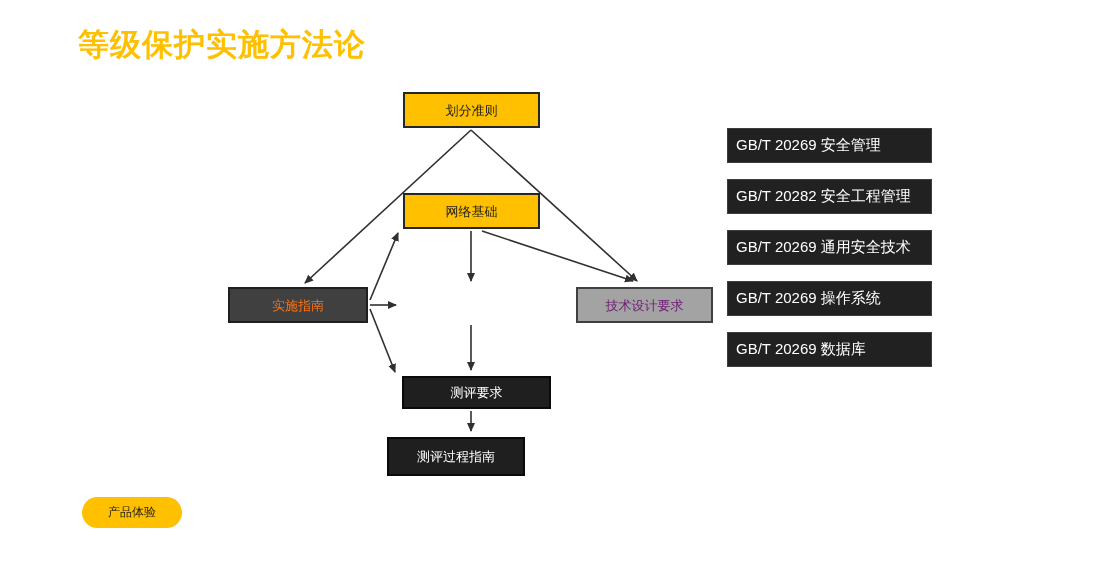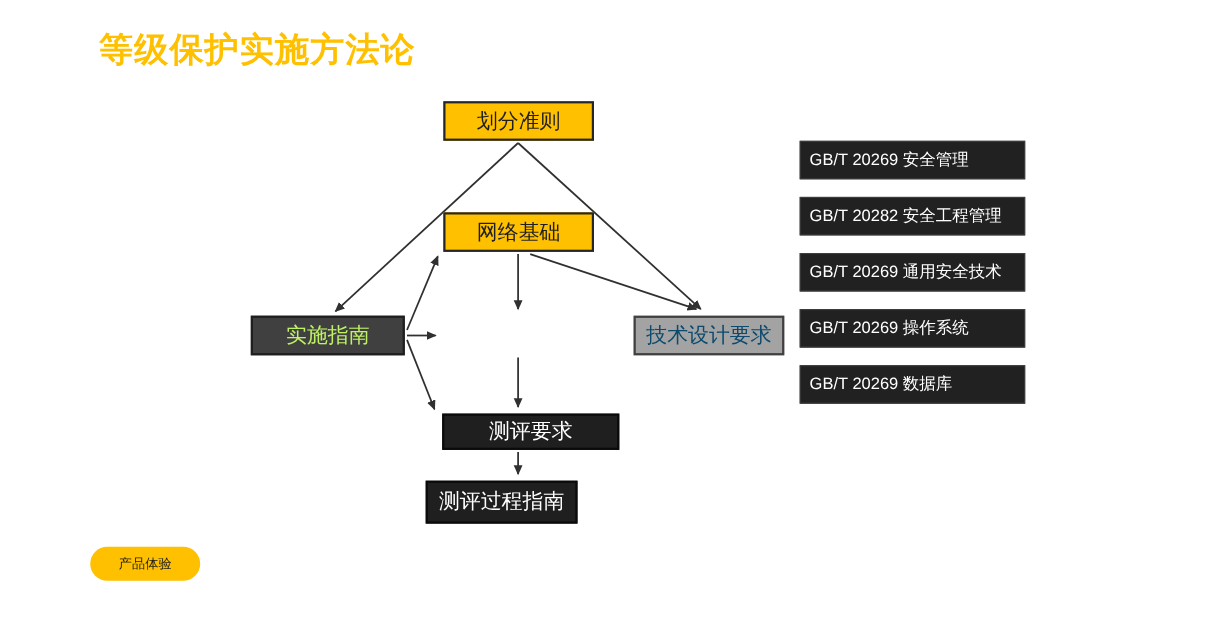--- a/index.html
+++ b/index.html
@@ -17,66 +17,65 @@
 
   .slide-title {
     position: absolute;
     left: 78px;
     top: 24px;
     font-size: 31px;
     font-weight: bold;
     color: #FFC000;
     letter-spacing: 1px;
     white-space: nowrap;
-    margin-left: 12px;
   }
 
   svg.arrows {
     position: absolute;
     left: 0; top: 0;
     width: 1101px; height: 561px;
     pointer-events: none;
   }
 
   .node {
     position: absolute;
     display: flex;
     align-items: center;
     justify-content: center;
-    font-size: 19px;
+    font-size: 13px;
     white-space: nowrap;
     line-height: 1;
   }
   .node.yellow {
     background: #FFC000;
     border: 2px solid #262626;
     color: #1f1f1f;
   }
   .node.midgray {
     background: #404040;
     border: 2px solid #1f1f1f;
-    color: #bef264;
+    color: #f97316;
   }
   .node.black {
     background: #1f1f1f;
     border: 2px solid #0a0a0a;
     color: #ffffff;
   }
   .node.gray {
     background: #a3a3a3;
     border: 2px solid #404040;
-    color: #0c4a6e;
+    color: #701a75;
   }
 
   .n-huafen  { left: 403px; top:  92px; width: 137px; height: 36px; }
   .n-dingji  { left: 403px; top: 193px; width: 137px; height: 36px; }
   .n-shishi  { left: 228px; top: 287px; width: 140px; height: 36px; }
   .n-jiben   { left: 402px; top: 287px; width: 138px; height: 36px; }
   .n-jishu   { left: 576px; top: 287px; width: 137px; height: 36px; }
-  .n-ceping  { left: 402px; top: 376px; width: 161px; height: 33px; }
+  .n-ceping  { left: 402px; top: 376px; width: 149px; height: 33px; }
   .n-guocheng{ left: 387px; top: 437px; width: 138px; height: 39px; }
 
   .standards {
     position: absolute;
     left: 727px;
     top: 128px;
     width: 205px;
     display: flex;
     flex-direction: column;
     gap: 16px;

